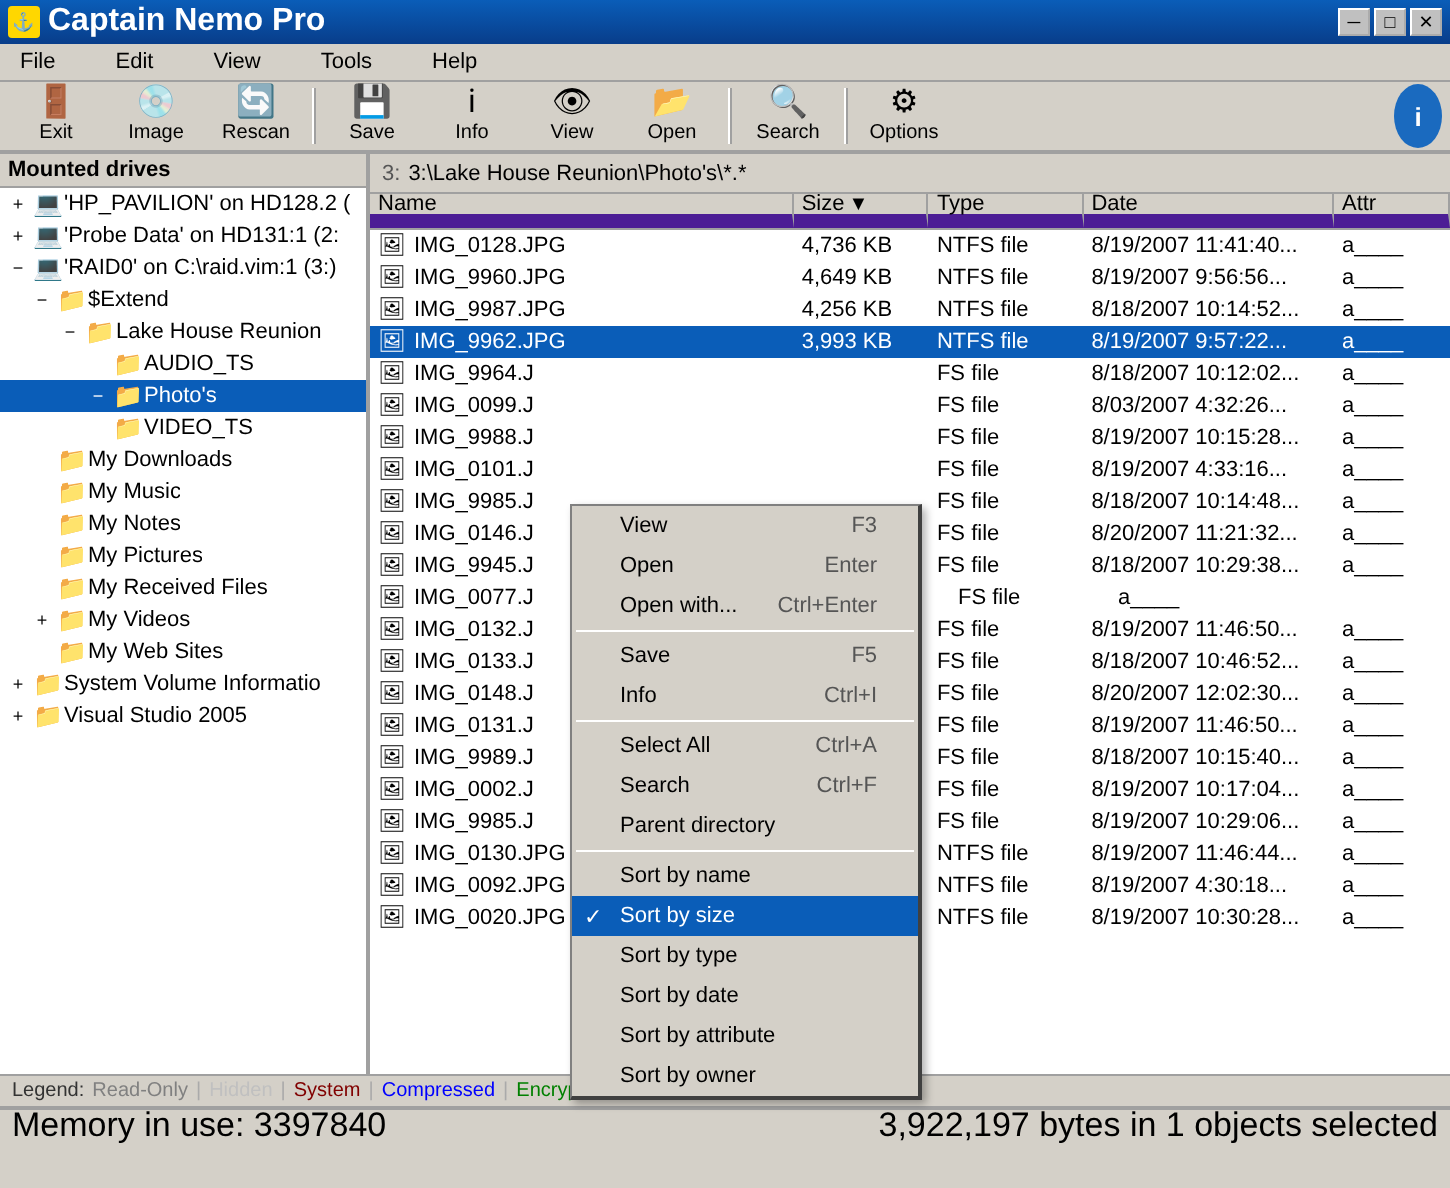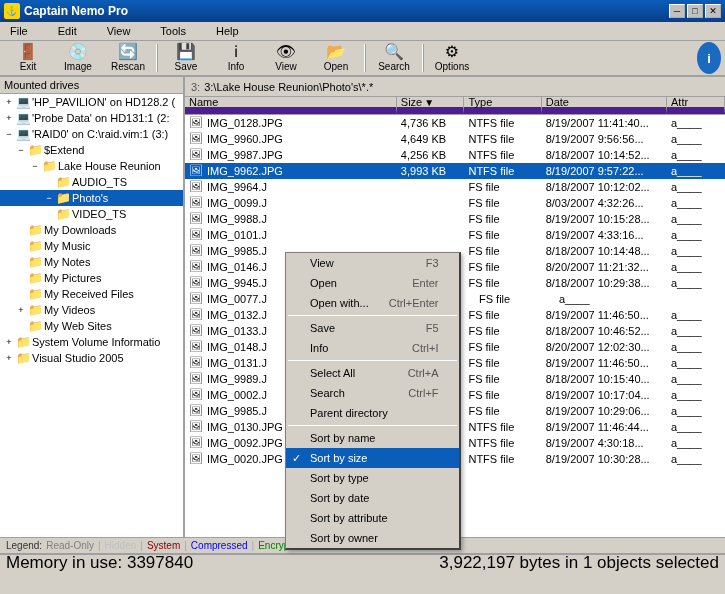--- a/index.html
+++ b/index.html
@@ -23,21 +23,21 @@
       padding: 0 4px;
       gap: 4px;
     }
     .title-bar-icon {
       width: 16px; height: 16px;
       background: #ffd700;
       border-radius: 2px;
       display: flex; align-items: center; justify-content: center;
       font-size: 9px; color: #333; font-weight: bold;
     }
-    .title-bar-text { flex: 1; font-size: 12px; font-weight: bold; }
+    .title-bar-text { flex: 1; font-size: 16px; font-weight: bold; }
     .title-bar-buttons { display: flex; gap: 2px; }
     .title-btn {
       width: 16px; height: 14px;
       background: #c0c0c0;
       border: 1px outset #fff;
       font-size: 9px;
       cursor: pointer;
       display: flex; align-items: center; justify-content: center;
       color: #000;
     }
@@ -98,21 +98,21 @@
       background: white;
       border-right: 2px solid #a0a0a0;
       overflow-y: auto;
       overflow-x: hidden;
       flex-shrink: 0;
     }
     .panel-header {
       background: #d4d0c8;
       border-bottom: 1px solid #a0a0a0;
       padding: 2px 4px;
-      font-weight: normal;
+      font-weight: bold;
       font-size: 11px;
     }
     .tree-item {
       display: flex;
       align-items: center;
       height: 16px;
       padding-left: 2px;
       cursor: pointer;
       white-space: nowrap;
     }

